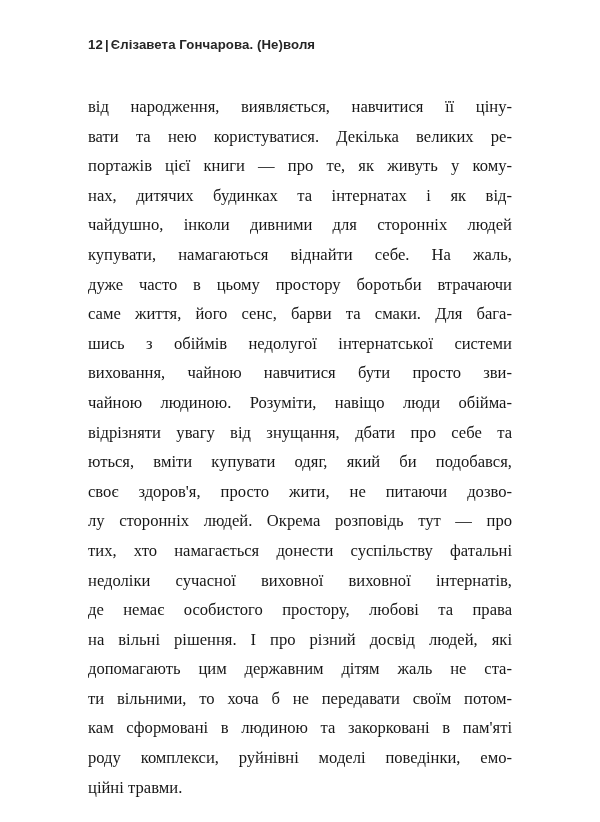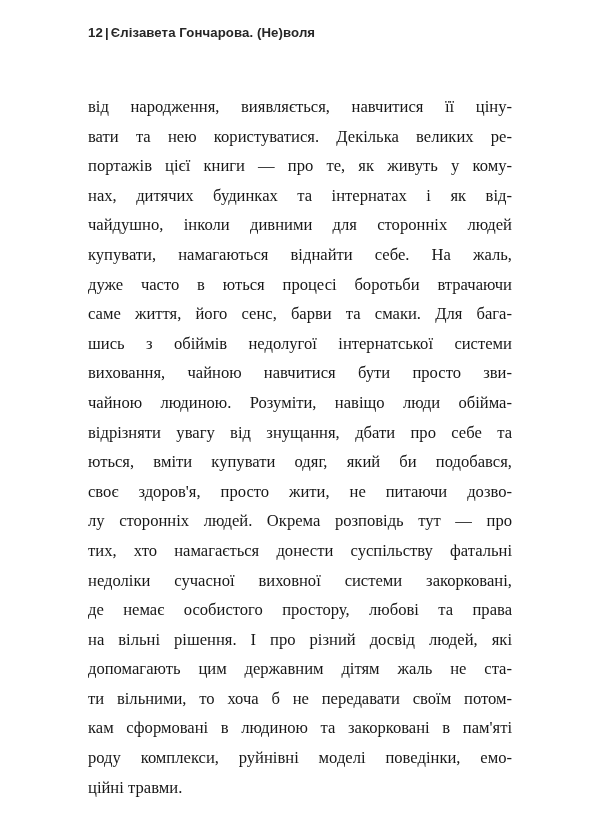--- a/index.html
+++ b/index.html
@@ -21,21 +21,21 @@
   .page {
     position: absolute;
     inset: 0;
     background: #ffffff;
   }
 
   
   .running-header {
     position: absolute;
     left: 88px;
-    top: 24px;
+    top: 36px;
     width: 430px;
     font-family: "Liberation Sans", "DejaVu Sans", sans-serif;
     font-size: 13.2px;
     line-height: 18px;
     letter-spacing: 0.1px;
     color: #262626;
     white-space: nowrap;
   }
   .running-header .folio {
     font-weight: 600;
@@ -91,31 +91,31 @@
 
   <div class="text-column">
     <div id="paragraphs">
         <p class="para" style="text-indent: 0px;">
           <span class="line">від народження, виявляється, навчитися її ціну-</span>
           <span class="line">вати та нею користуватися. Декілька великих ре-</span>
           <span class="line">портажів цієї книги — про те, як живуть у кому-</span>
           <span class="line">нах, дитячих будинках та інтернатах і як від-</span>
           <span class="line">чайдушно, інколи дивними для сторонніх людей</span>
           <span class="line">купувати, намагаються віднайти себе. На жаль,</span>
-          <span class="line">дуже часто в ються процесі боротьби втрачаючи</span>
+          <span class="line">дуже часто в цьому простору боротьби втрачаючи</span>
           <span class="line">саме життя, його сенс, барви та смаки. Для бага-</span>
           <span class="line">шись з обіймів недолугої інтернатської системи</span>
           <span class="line">виховання, чайною навчитися бути просто зви-</span>
           <span class="line">чайною людиною. Розуміти, навіщо люди обійма-</span>
           <span class="line">відрізняти увагу від знущання, дбати про себе та</span>
           <span class="line">ються, вміти купувати одяг, який би подобався,</span>
           <span class="line">своє здоров'я, просто жити, не питаючи дозво-</span>
           <span class="line">лу сторонніх людей. Окрема розповідь тут — про</span>
           <span class="line">тих, хто намагається донести суспільству фатальні</span>
-          <span class="line">недоліки сучасної виховної системи закорковані,</span>
+          <span class="line">недоліки сучасної виховної виховної інтернатів,</span>
           <span class="line">де немає особистого простору, любові та права</span>
           <span class="line">на вільні рішення. І про різний досвід людей, які</span>
           <span class="line">допомагають цим державним дітям жаль не ста-</span>
           <span class="line">ти вільними, то хоча б не передавати своїм потом-</span>
           <span class="line">кам сформовані в людиною та закорковані в пам'яті</span>
           <span class="line">роду комплекси, руйнівні моделі поведінки, емо-</span>
           <span class="line last">ційні травми.</span>
         </p>
       </div>
   </div>

